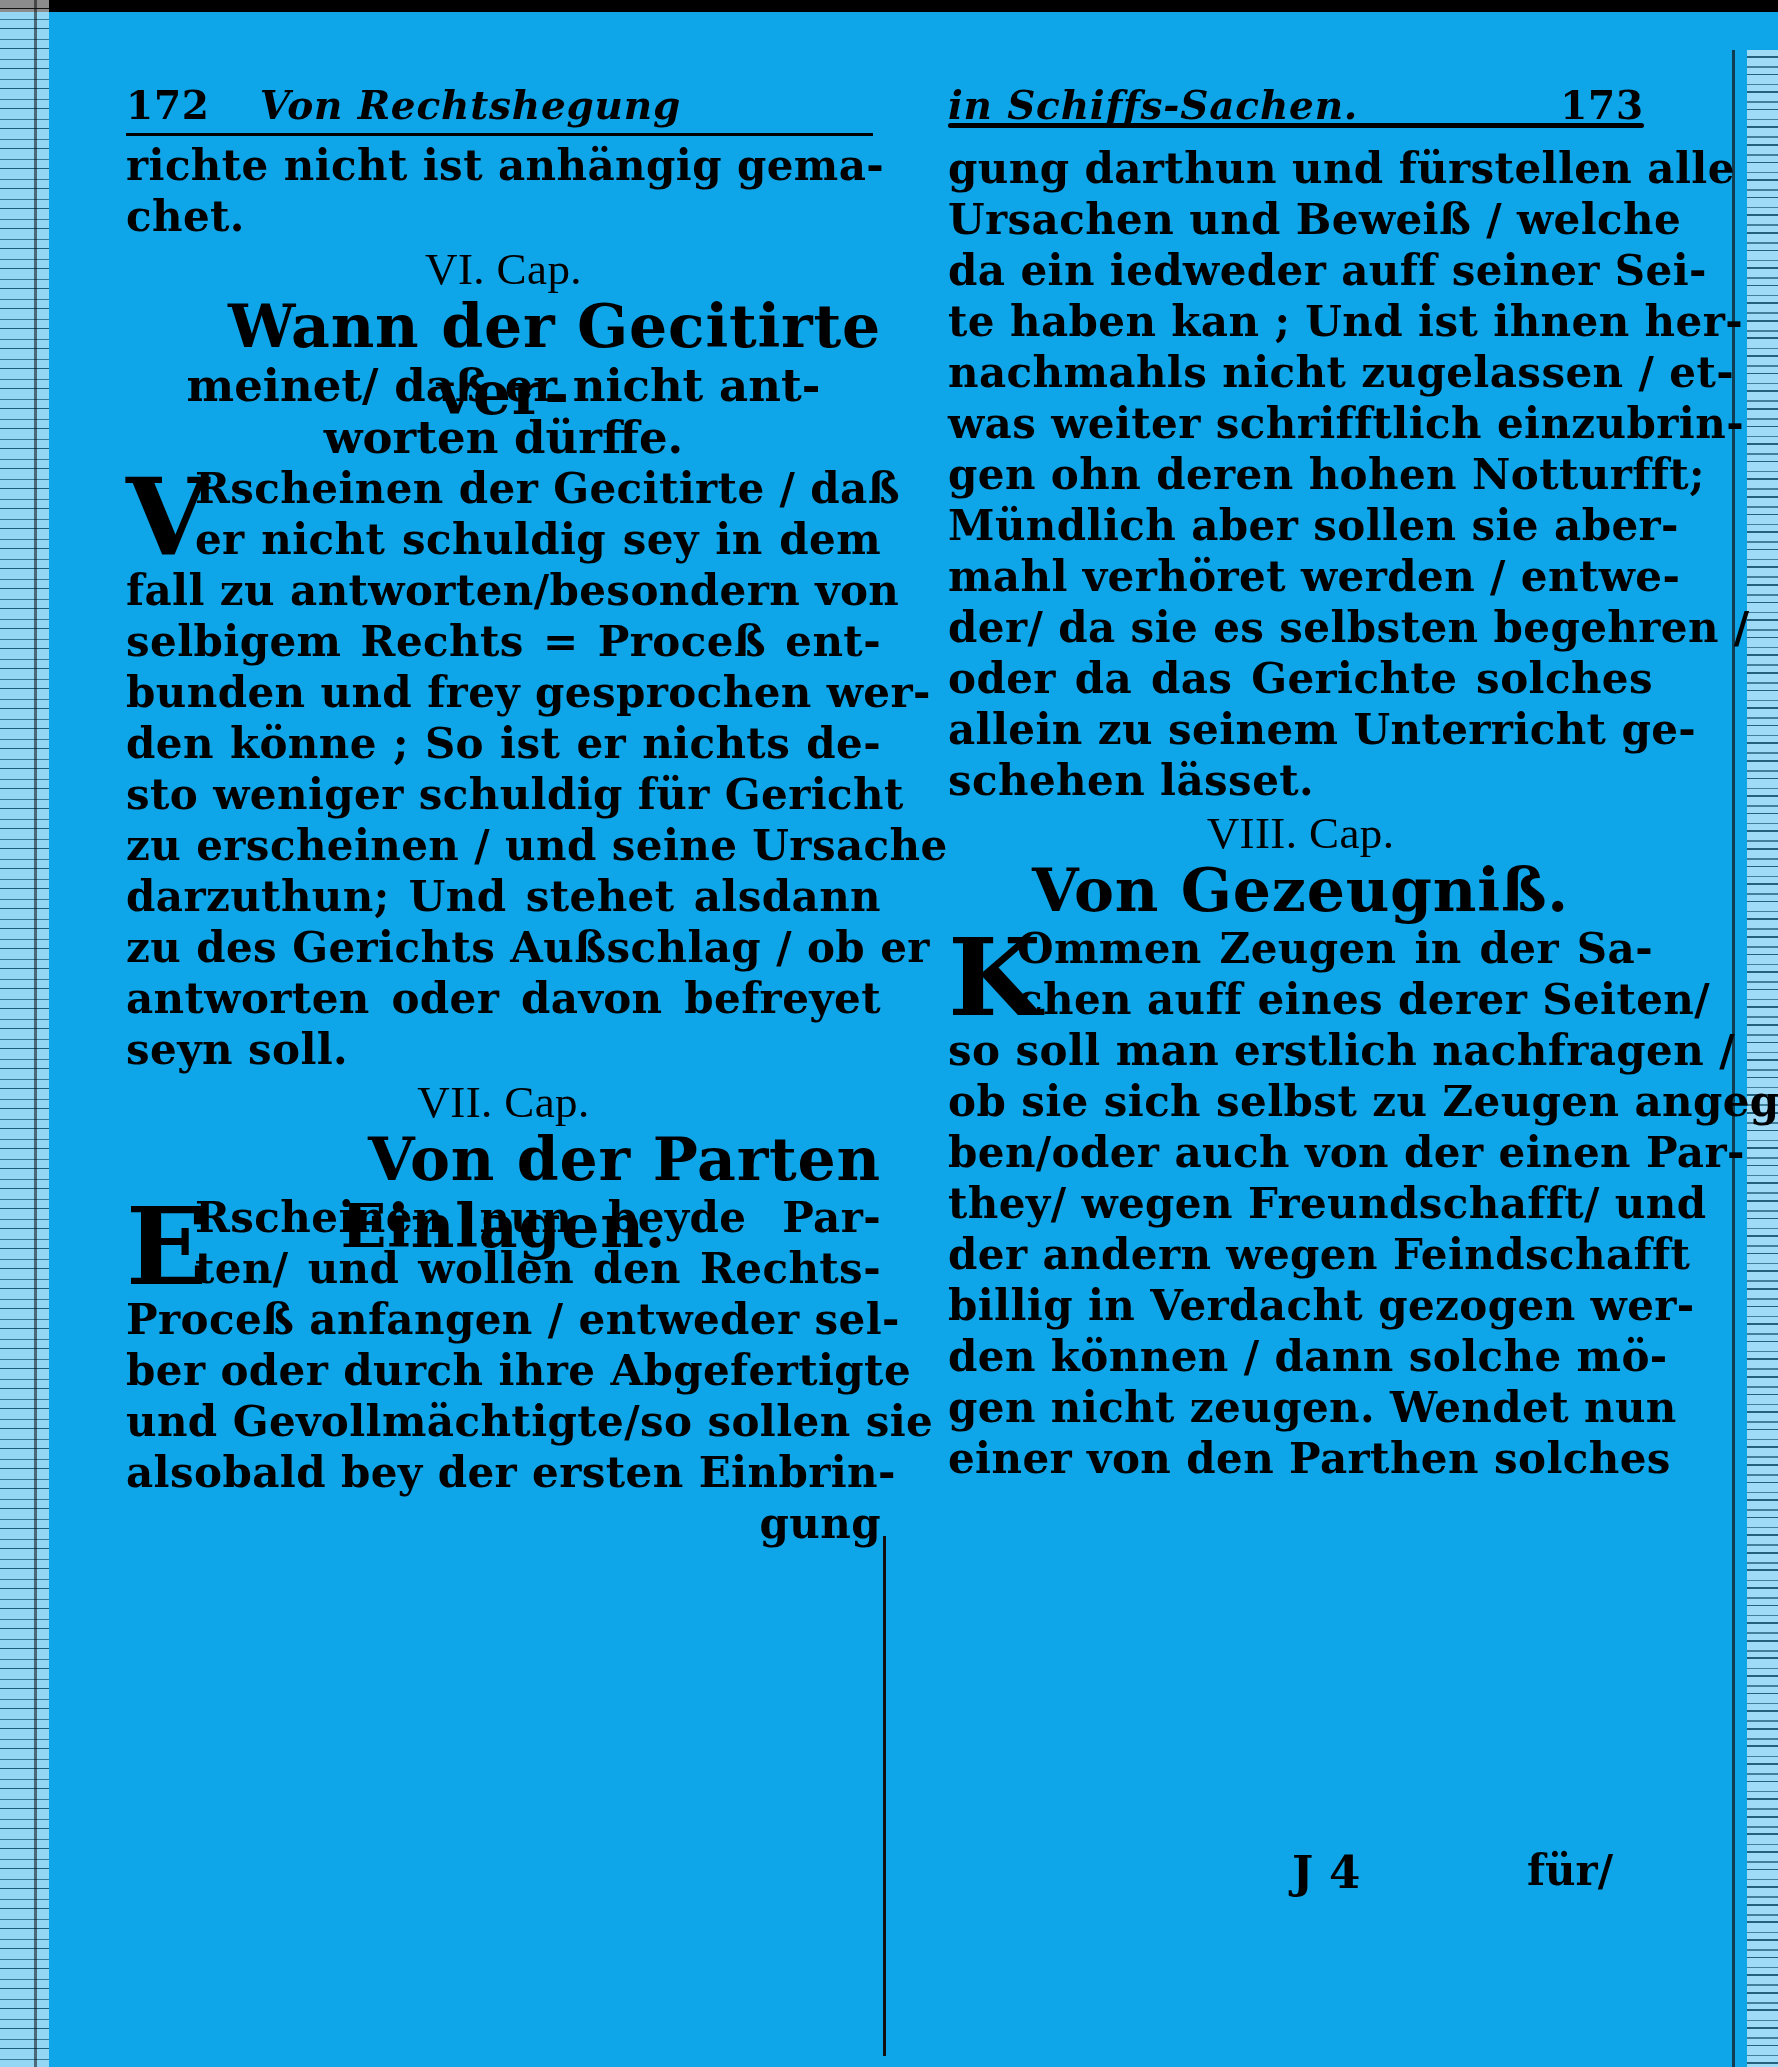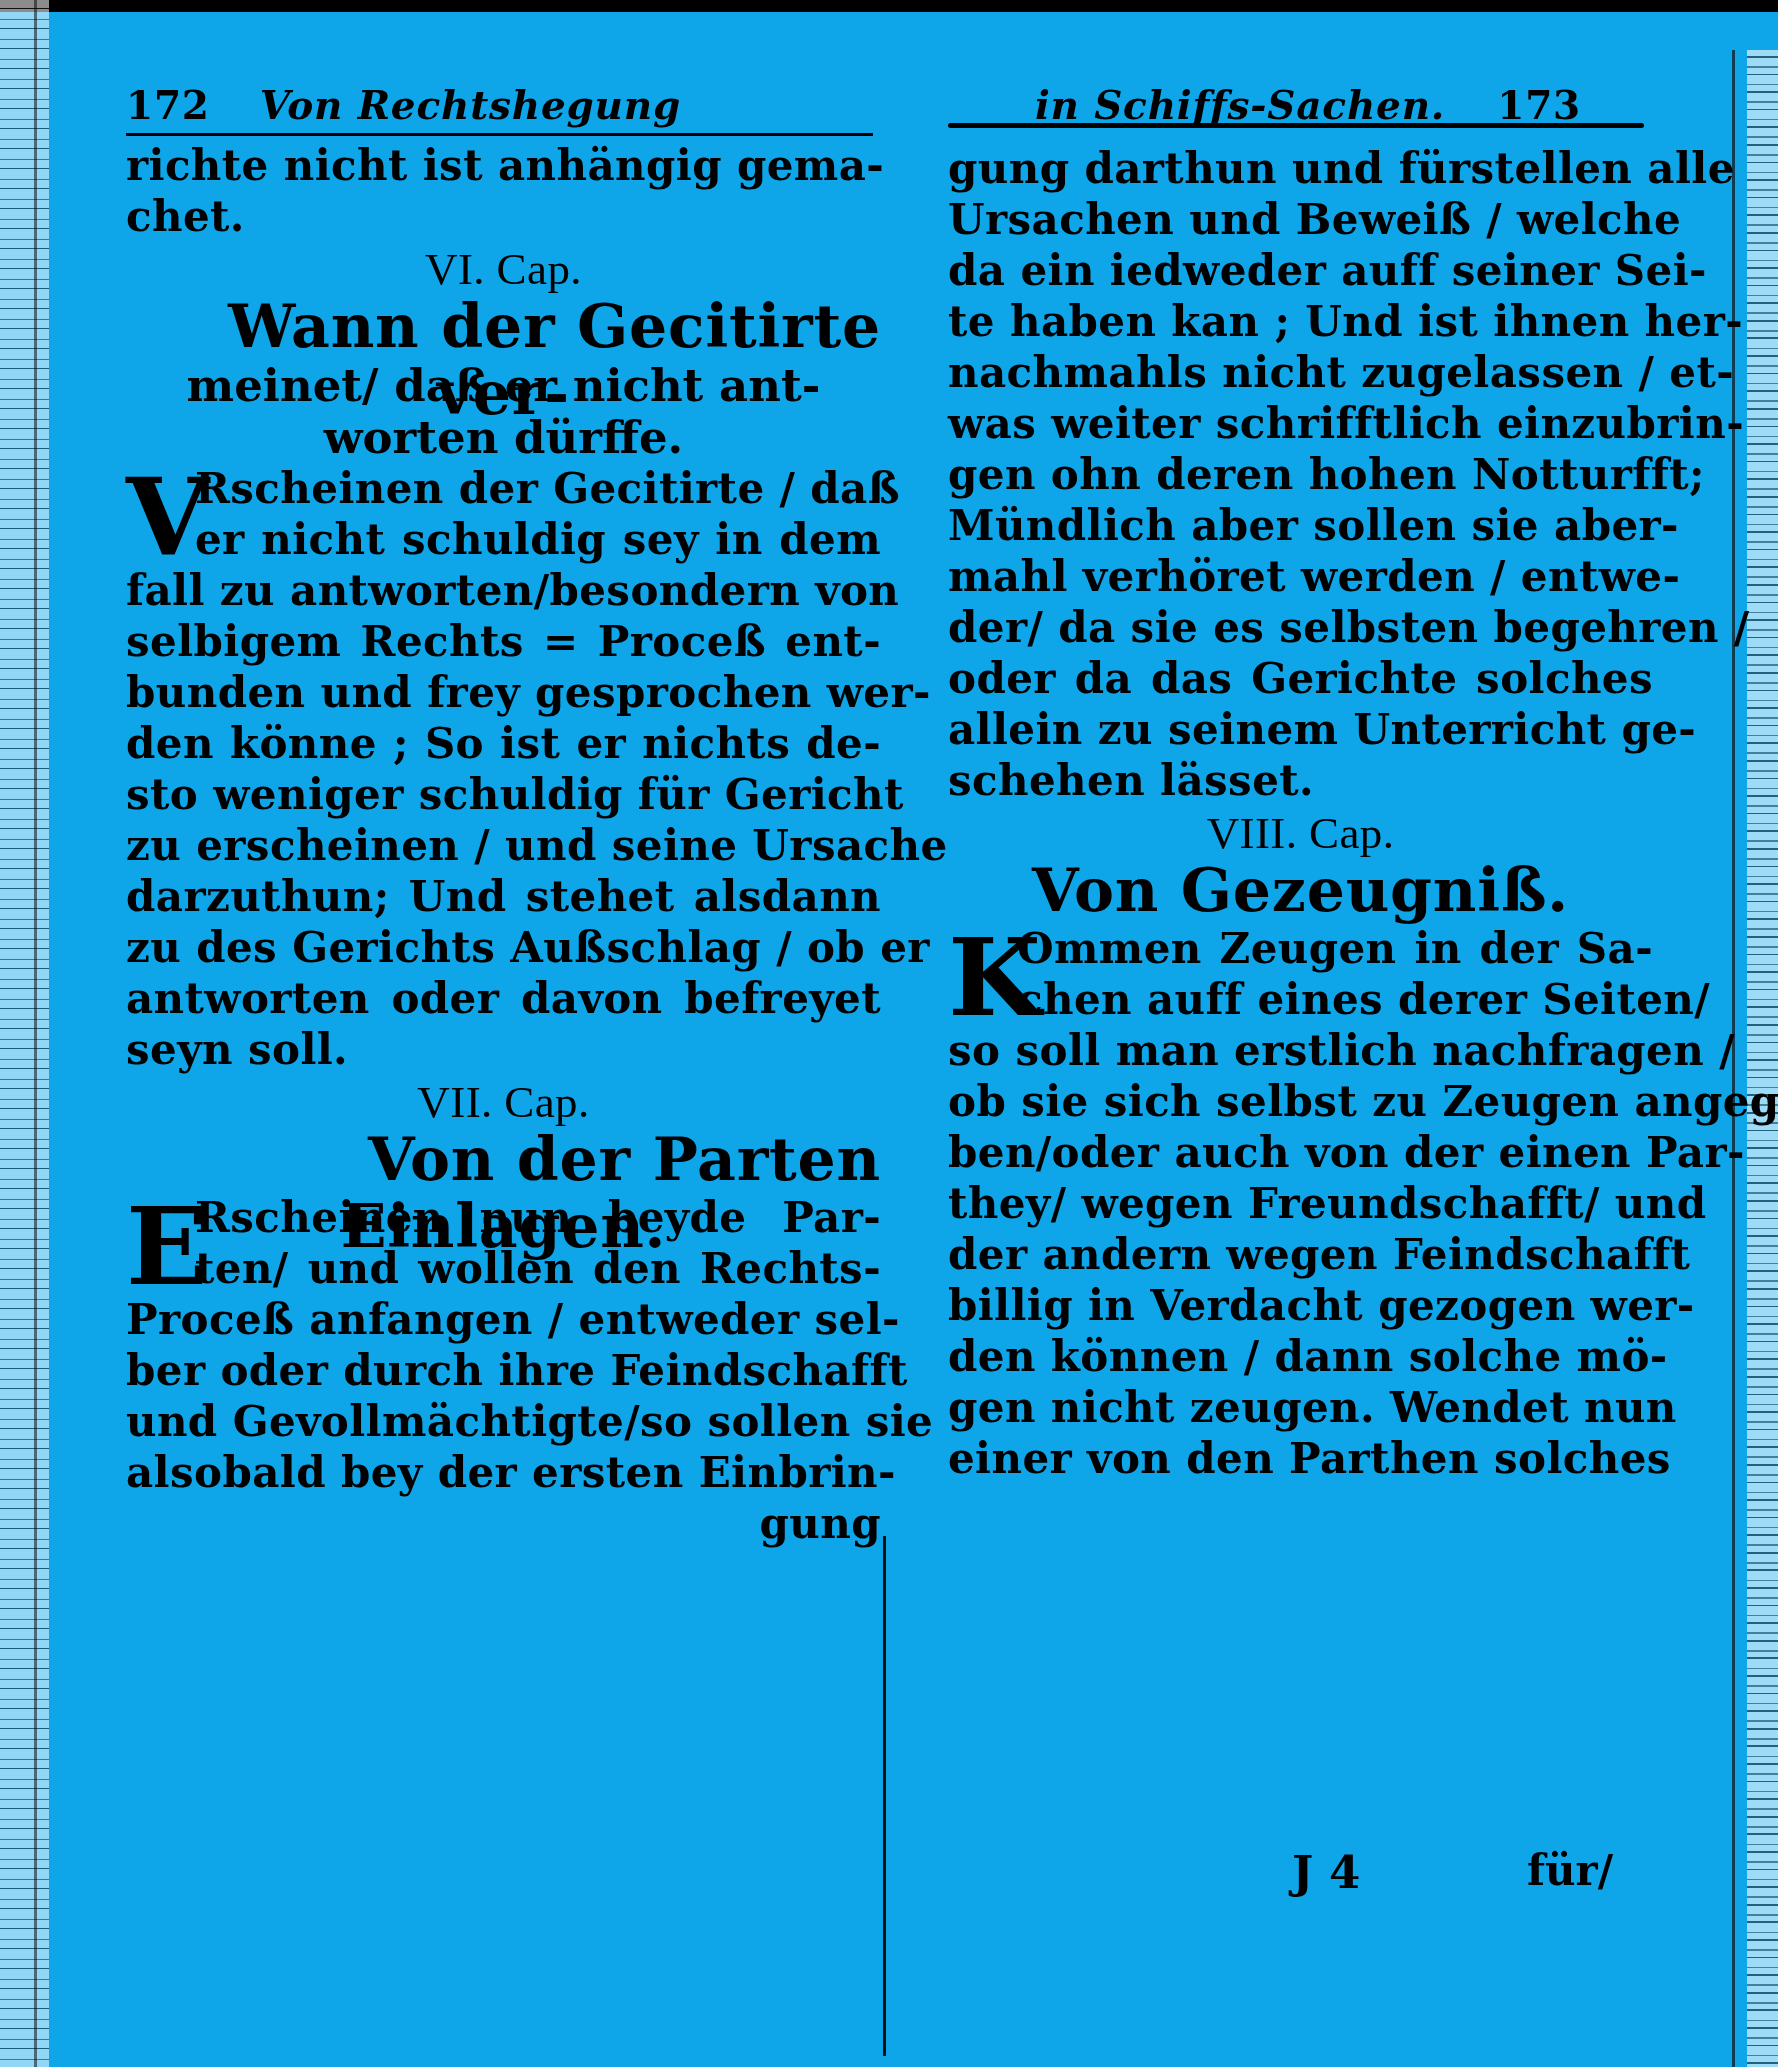--- a/index.html
+++ b/index.html
@@ -16,21 +16,21 @@
   .edge-right-line { position: absolute; right: 44px; top: 50px; width: 3.4px; height: 2017px; background: #111; opacity: .7; }
   .top-bar { position: absolute; left: 0; top: 0; width: 1779px; height: 11.7px; background: #000; }
   .gutter { position: absolute; left: 883px; top: 1536px; width: 3.4px; height: 520px; background: #111; }
 
   .page { position: absolute; top: 0; }
   .page.left { left: 126px; width: 755px; }
   .page.right { left: 948px; width: 705px; }
 
   .running-head { position: absolute; top: 74px; height: 54px; display: flex; align-items: flex-end; font-weight: bold; font-size: 39px; }
   .page.left .running-head { left: 0; width: 747px; }
-  .page.right .running-head { left: 12px; width: 696px; justify-content: center; }
+  .page.right .running-head { left: 0; width: 696px; justify-content: space-between; }
   .page-num { font-family: "DejaVu Serif", serif; font-weight: bold; font-size: 39px; letter-spacing: 0.8px; }
   .head-title { font-family: "DejaVu Serif", serif; font-style: italic; font-weight: bold; font-size: 39px; letter-spacing: 0.8px; }
   .page.left .head-title { margin-left: 50px; }
   .page.right .head-title { margin-right: 52px; }
   .rule { position: absolute; top: 134px; height: 4.2px; background: #000; }
   .page.left .rule { left: 0; width: 747px; top: 133px; height: 3.4px; }
   .page.right .rule { left: 0; width: 696px; top: 123px; height: 5px; border-radius: 2.5px; }
 
   .body { position: absolute; left: 0; right: 0; top: 141px; }
   .page.right .body { top: 144px; }
@@ -90,21 +90,21 @@
       </div>
 
       <div class="line chap">VII. Cap.</div>
       <div class="title-lg">Von der Parten Einlagen.</div>
 
       <div class="para">
         <span class="dropcap">E</span>
         <div class="line indent">Rscheinen nun beyde Par-</div>
         <div class="line indent">ten/ und wollen den Rechts-</div>
         <div class="line">Proceß anfangen / entweder sel-</div>
-        <div class="line">ber oder durch ihre Feindschafft</div>
+        <div class="line">ber oder durch ihre Abgefertigte</div>
         <div class="line">und Gevollmächtigte/so sollen sie</div>
         <div class="line">alsobald bey der ersten Einbrin-</div>
       </div>
       <div class="line right-align">gung</div>
     </div>
   </div>
 
   <div class="page right">
     <div class="running-head">
       <span class="head-title">in Schiffs-Sachen.</span>

